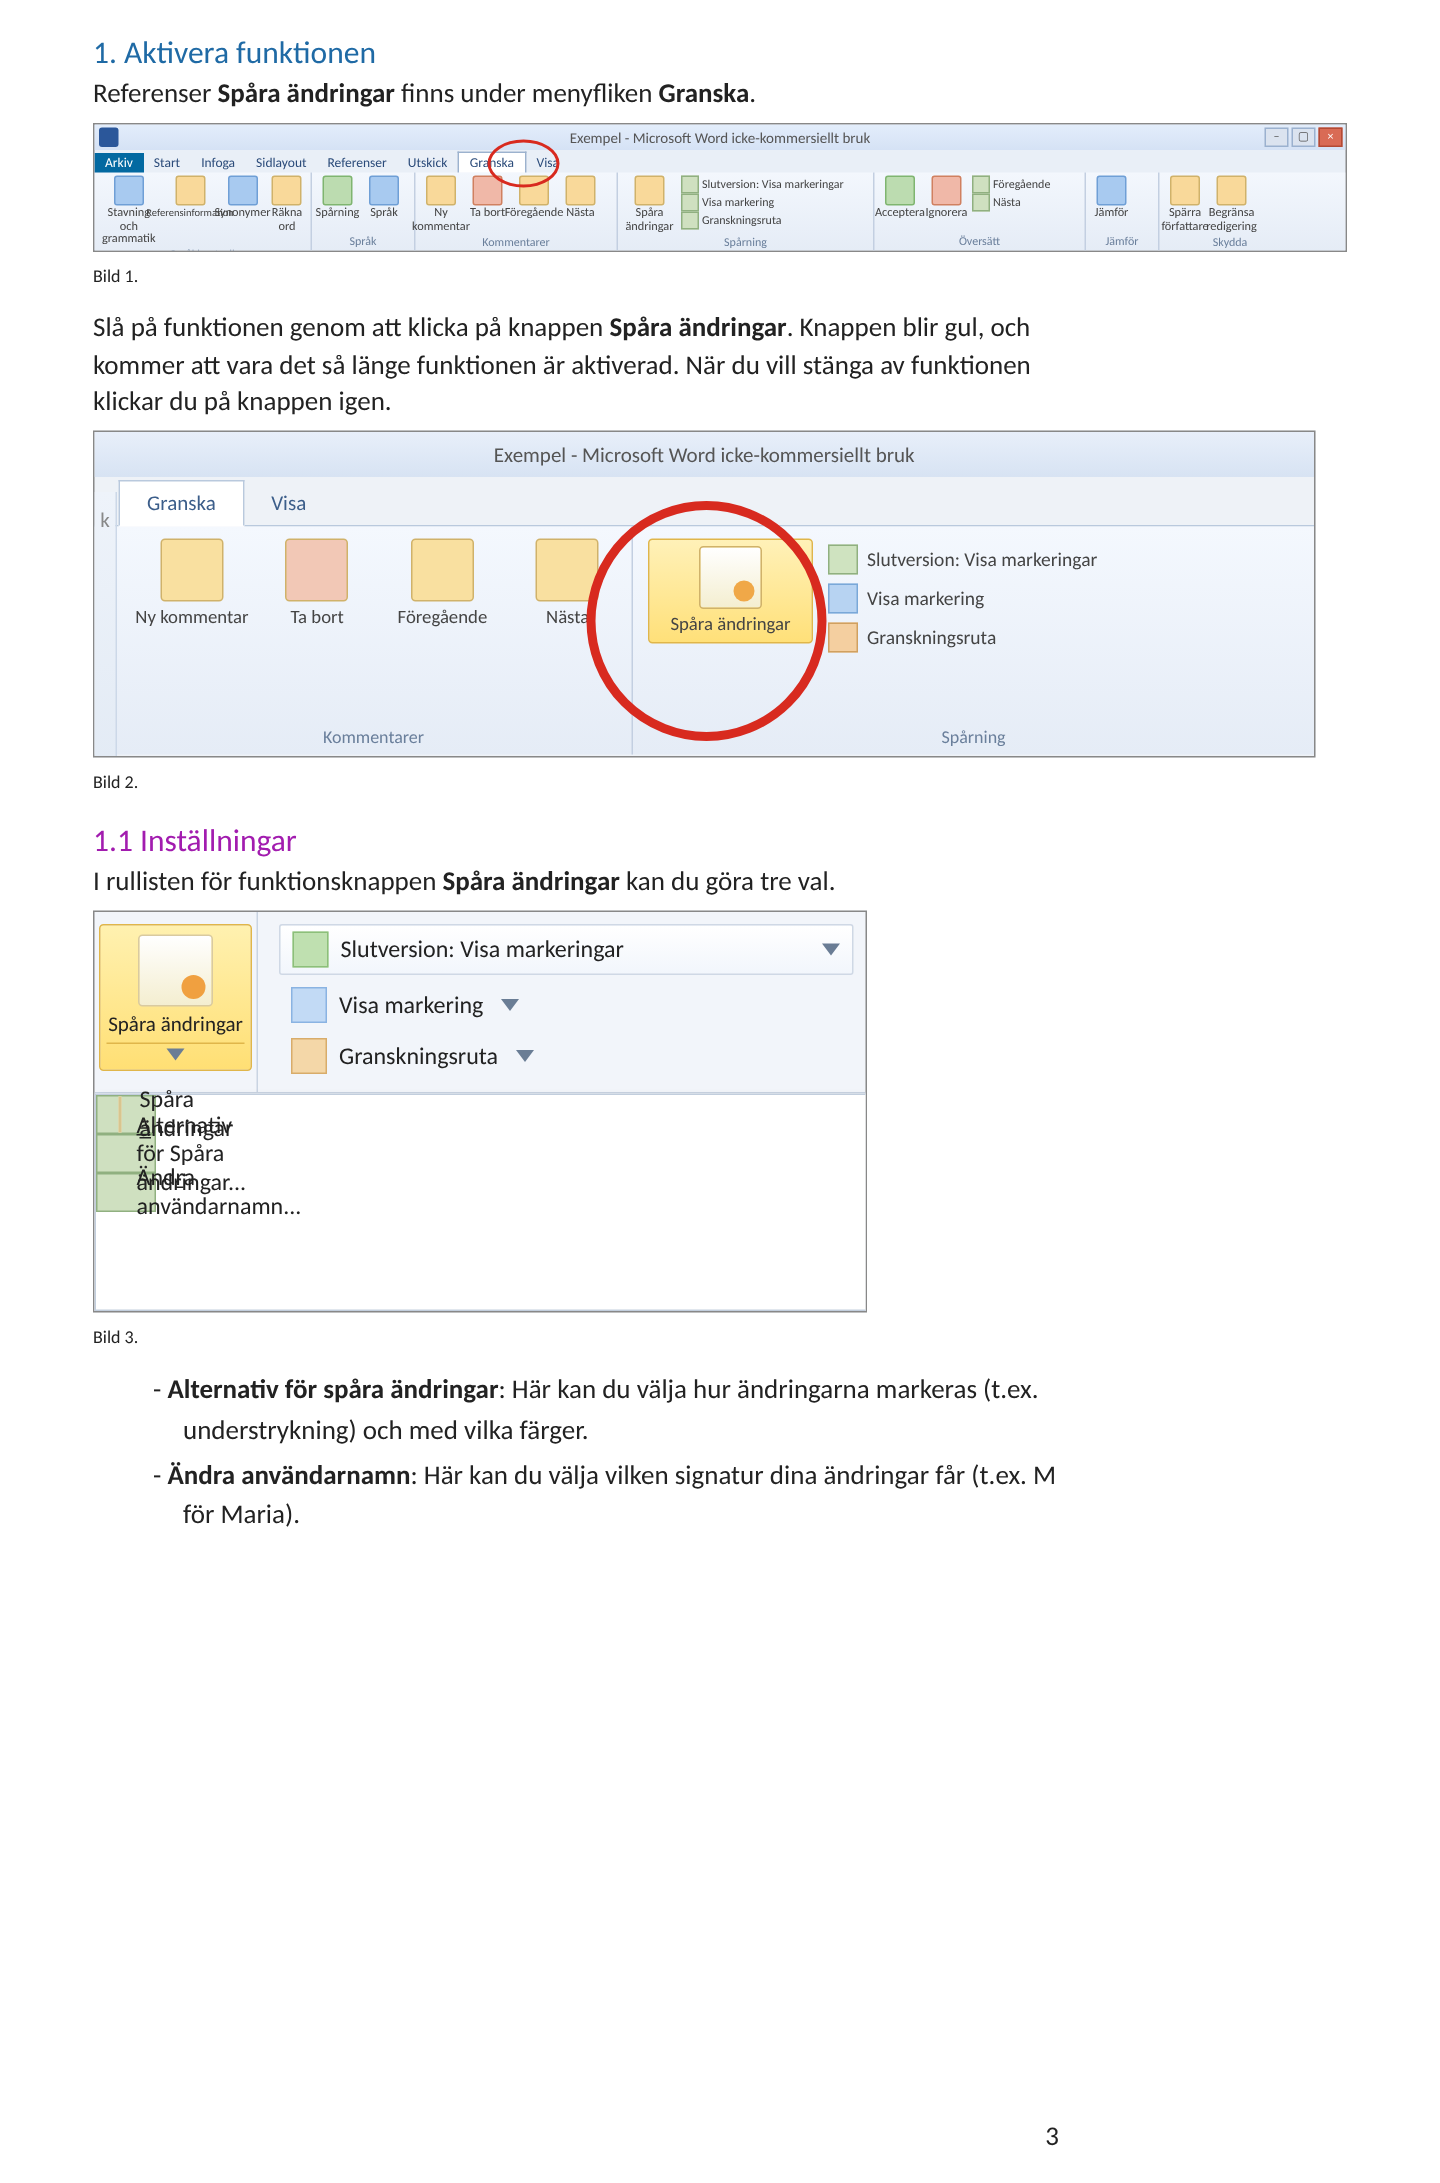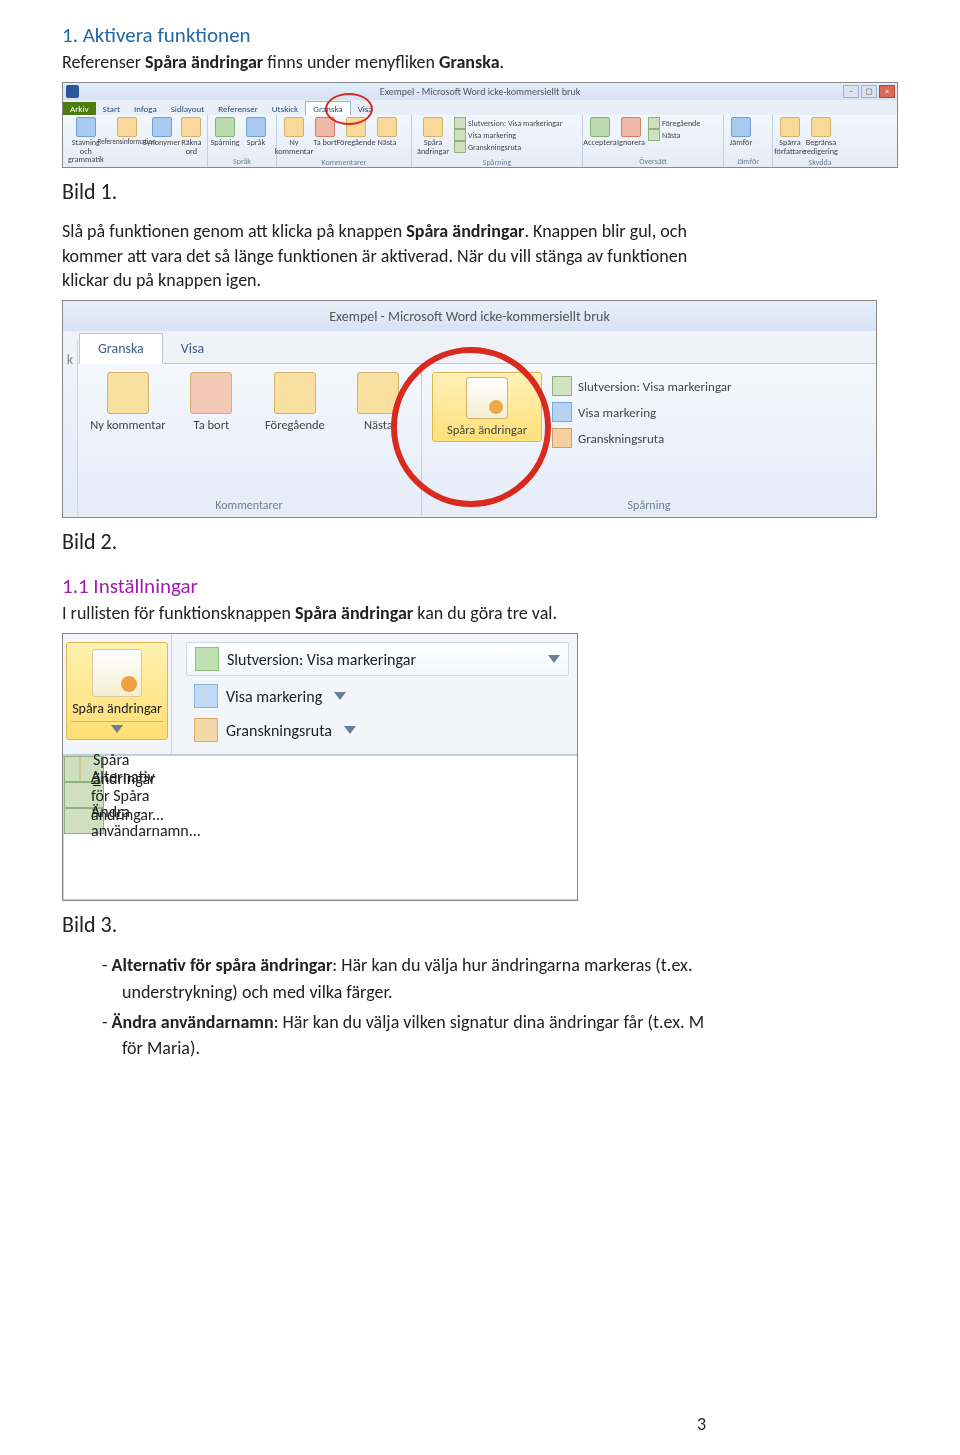--- a/index.html
+++ b/index.html
@@ -1,35 +1,35 @@
 <!DOCTYPE html>
 <html><head>
 <meta charset="utf-8">
 <style>
   html,body{margin:0;padding:0;background:#fff;font-family:Calibri,Arial,sans-serif;color:#222}
   .page{width:768px;min-height:1455px;box-sizing:border-box;padding:22px 62px 40px 62px;position:relative}
   h2.sec{font-size:21px;font-weight:400;color:#1f6aa5;margin:0 0 2px 0}
   h3.sub{font-size:21px;font-weight:400;color:#a21caf;margin:18px 0 2px 0}
   p.body{font-size:18px;margin:0 0 8px 0;line-height:1.35}
-  .cap{font-size:22px;margin:10px 0 14px 0}
+  .cap{font-size:12px;margin:10px 0 14px 0}
   b{font-weight:700}
 
   
   .shot{border:1px solid #888;background:#eef2f7;margin:6px 0 2px 0}
 
   
   .ribbon{width:834px;height:84px;position:relative;background:#e9eff7;overflow:hidden}
   .titlebar{height:17px;background:linear-gradient(#e3edfb,#d5e2f5);display:flex;align-items:center;justify-content:center;font-size:10px;color:#555;position:relative}
   .titlebar .wlogo{position:absolute;left:3px;top:2px;width:13px;height:13px;background:#2b579a;border-radius:2px}
   .titlebar .ctrls{position:absolute;right:2px;top:2px;display:flex;gap:2px}
   .titlebar .ctrls span{width:14px;height:11px;background:#dbe3ef;border:1px solid #9bb1cf;font-size:8px;text-align:center;line-height:11px}
   .titlebar .ctrls span.cls{background:#d96b55;color:#fff;border-color:#b24a35}
   .tabs{height:15px;display:flex;align-items:flex-end;font-size:9px;color:#2b4b7a}
   .tabs .tab{padding:1px 7px}
-  .tabs .tab.file{background:#4d7c0f;color:#fff}
+  .tabs .tab.file{background:#0369a1;color:#fff}
   .tabs .tab.active{background:#fff;border:1px solid #9cb2ce;border-bottom:none}
   .tabs .circle{position:absolute;left:262px;top:10px;width:44px;height:28px;border:2px solid #d82a1f;border-radius:50%;pointer-events:none}
   .ribbody{height:52px;background:linear-gradient(#f3f7fd,#e5ecf6);display:flex;font-size:8.2px;color:#444}
   .rgroup{border-right:1px solid #c3cfe1;padding:2px 3px 1px 3px;display:flex;flex-direction:column;justify-content:space-between}
   .rgroup .top{display:flex;gap:3px;align-items:flex-start}
   .rgroup .glabel{font-size:8px;color:#6a7f9b;text-align:center;padding-top:2px}
   .rbtn{display:flex;flex-direction:column;align-items:center;width:36px}
   .rbtn.sm{width:28px}
   .rbtn.w{width:44px}
   .rico{width:18px;height:18px;background:#f9d99a;border:1px solid #d0b26a;border-radius:2px}

